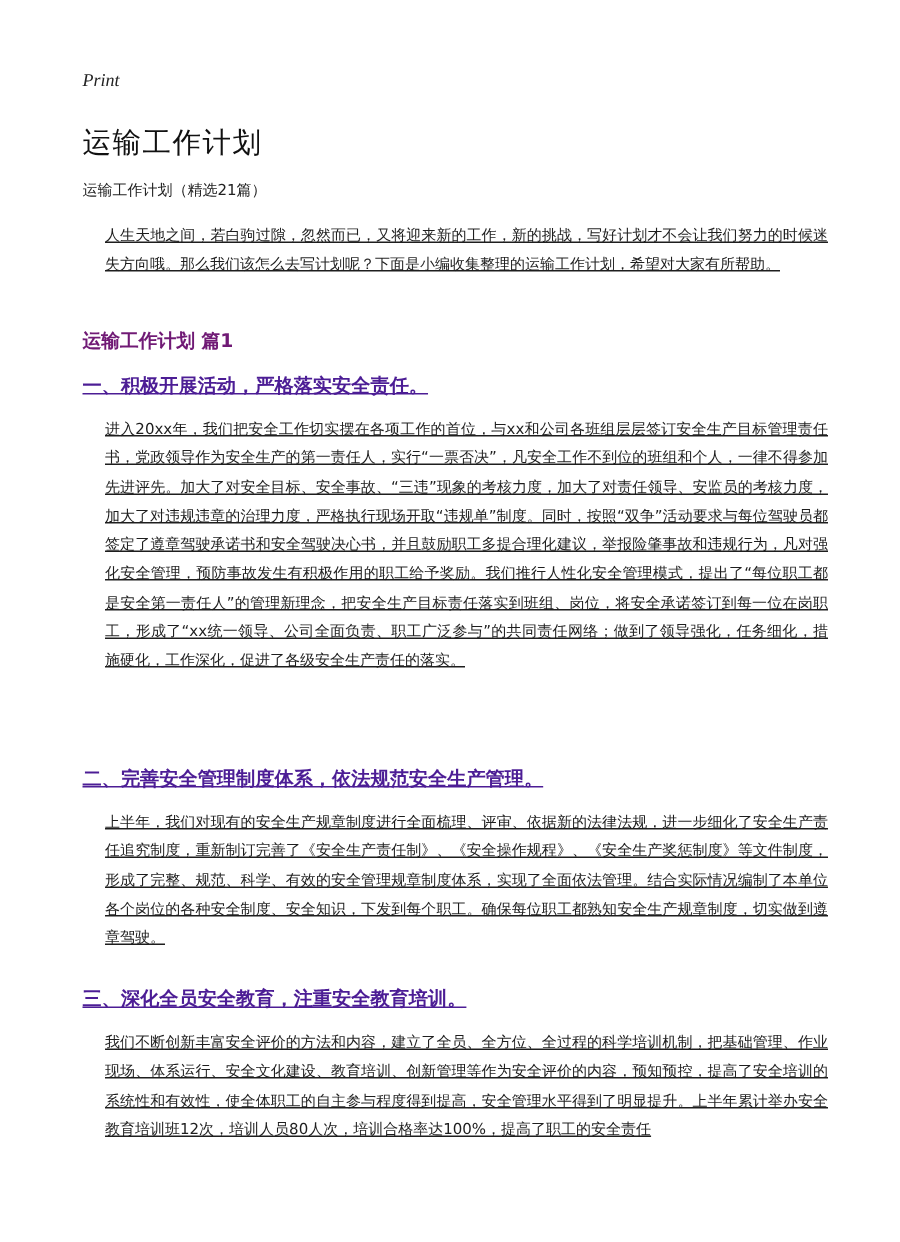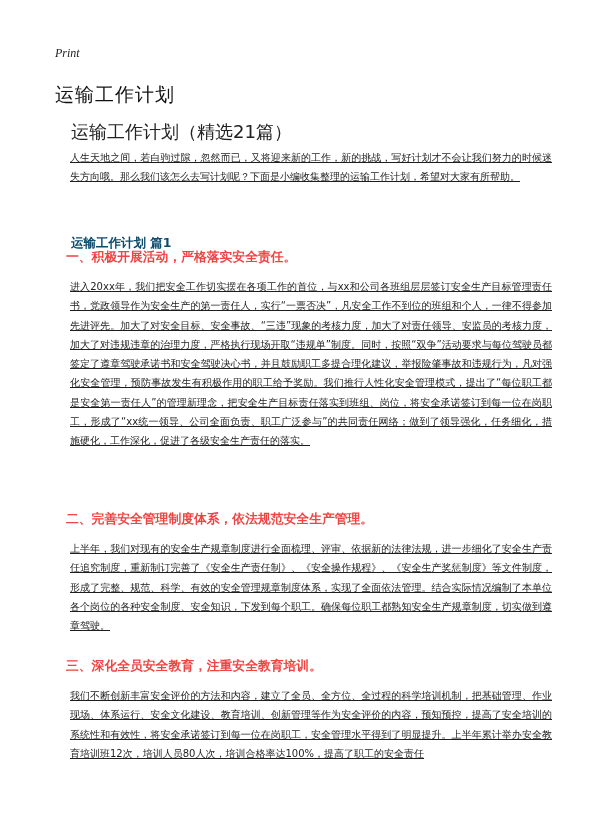--- a/index.html
+++ b/index.html
@@ -13,35 +13,35 @@
       position: absolute; top: 46px; left: 0;
       font-family: "Liberation Serif", "DejaVu Serif", serif;
       font-size: 12px; color: #222; font-style: italic;
     }
     .doc-title {
       position: absolute; top: 82px; left: 0; width: 490px; 
       font-size: 19px; font-weight: normal; margin: 0; color: #111;
       letter-spacing: 1px;
     }
     .doc-subtitle {
-      position: absolute; top: 120px; left: 16px;
-      font-size: 18px; color: #222;
+      position: absolute; top: 120px; left: 0;
+      font-size: 10px; color: #222;
     }
     .p {
       position: absolute; left: 15px; width: 482px; margin: 0;
       font-size: 10px; line-height: 19.3px; color: #1e1e1e;
       text-align: justify; text-justify: inter-character; word-break: break-all; text-decoration: underline;
     }
     .h-article {
-      position: absolute; left: 0; margin: 16px;
-      font-size: 12.5px; font-weight: bold; color: #0c4a6e;
+      position: absolute; left: 0; margin: 0;
+      font-size: 12.5px; font-weight: bold; color: #701a75;
     }
     .h-section {
-      position: absolute; left: 11px; margin: 0;
-      font-size: 12.8px; font-weight: bold; color: #ef4444;
+      position: absolute; left: 0; margin: 0;
+      font-size: 12.8px; font-weight: bold; color: #4c1d95; text-decoration: underline;
     }
   </style>
 </head>
 <body>
 
 <div class="page">
   <div class="print-label">Print</div>
 
   <h1 class="doc-title">运输工作计划</h1>
 
@@ -51,14 +51,14 @@
 
   <h2 class="h-article" style="top:219px;">运输工作计划 篇1</h2>
 
   <h3 class="h-section" style="top:249px;">一、积极开展活动，严格落实安全责任。</h3>
   <p class="p" style="top:277px;">进入20xx年，我们把安全工作切实摆在各项工作的首位，与xx和公司各班组层层签订安全生产目标管理责任书，党政领导作为安全生产的第一责任人，实行“一票否决”，凡安全工作不到位的班组和个人，一律不得参加先进评先。加大了对安全目标、安全事故、“三违”现象的考核力度，加大了对责任领导、安监员的考核力度，加大了对违规违章的治理力度，严格执行现场开取“违规单”制度。同时，按照“双争”活动要求与每位驾驶员都签定了遵章驾驶承诺书和安全驾驶决心书，并且鼓励职工多提合理化建议，举报险肇事故和违规行为，凡对强化安全管理，预防事故发生有积极作用的职工给予奖励。我们推行人性化安全管理模式，提出了“每位职工都是安全第一责任人”的管理新理念，把安全生产目标责任落实到班组、岗位，将安全承诺签订到每一位在岗职工，形成了“xx统一领导、公司全面负责、职工广泛参与”的共同责任网络；做到了领导强化，任务细化，措施硬化，工作深化，促进了各级安全生产责任的落实。</p>
 
   <h3 class="h-section" style="top:511px;text-align:right;">二、完善安全管理制度体系，依法规范安全生产管理。</h3>
   <p class="p" style="top:539px;">上半年，我们对现有的安全生产规章制度进行全面梳理、评审、依据新的法律法规，进一步细化了安全生产责任追究制度，重新制订完善了《安全生产责任制》、《安全操作规程》、《安全生产奖惩制度》等文件制度，形成了完整、规范、科学、有效的安全管理规章制度体系，实现了全面依法管理。结合实际情况编制了本单位各个岗位的各种安全制度、安全知识，下发到每个职工。确保每位职工都熟知安全生产规章制度，切实做到遵章驾驶。</p>
 
   <h3 class="h-section" style="top:658px;">三、深化全员安全教育，注重安全教育培训。</h3>
-  <p class="p" style="top:686px;">我们不断创新丰富安全评价的方法和内容，建立了全员、全方位、全过程的科学培训机制，把基础管理、作业现场、体系运行、安全文化建设、教育培训、创新管理等作为安全评价的内容，预知预控，提高了安全培训的系统性和有效性，将安全承诺签订到每一位在岗职工，安全管理水平得到了明显提升。上半年累计举办安全教育培训班12次，培训人员80人次，培训合格率达100%，提高了职工的安全责任</p>
+  <p class="p" style="top:686px;">我们不断创新丰富安全评价的方法和内容，建立了全员、全方位、全过程的科学培训机制，把基础管理、作业现场、体系运行、安全文化建设、教育培训、创新管理等作为安全评价的内容，预知预控，提高了安全培训的系统性和有效性，使全体职工的自主参与程度得到提高，安全管理水平得到了明显提升。上半年累计举办安全教育培训班12次，培训人员80人次，培训合格率达100%，提高了职工的安全责任</p>
 </div>
 
 </body></html>

